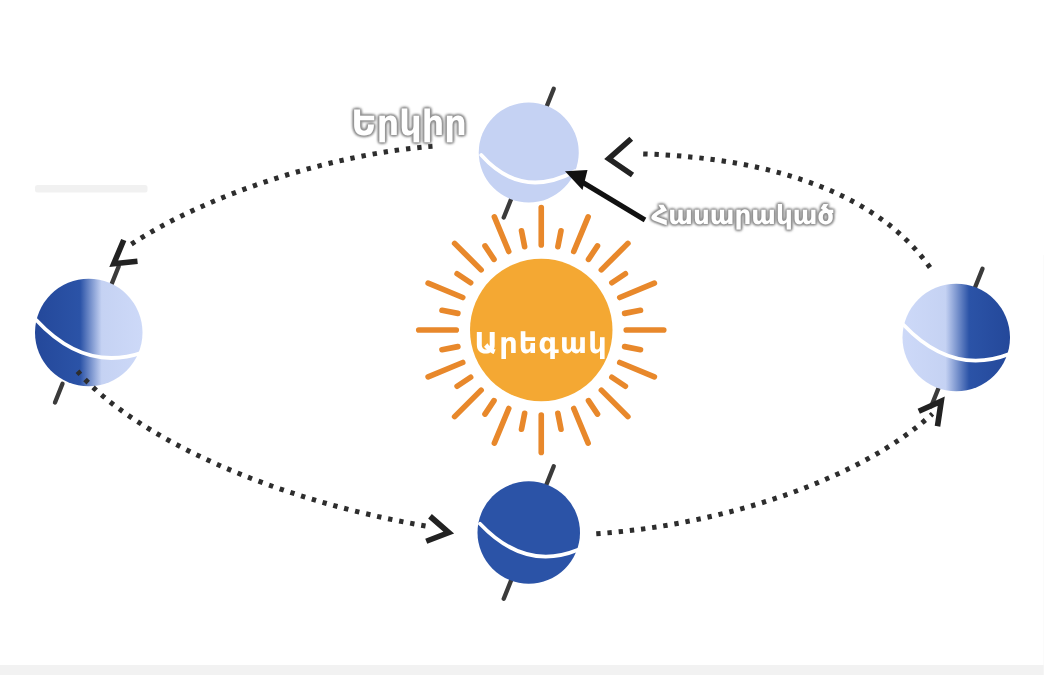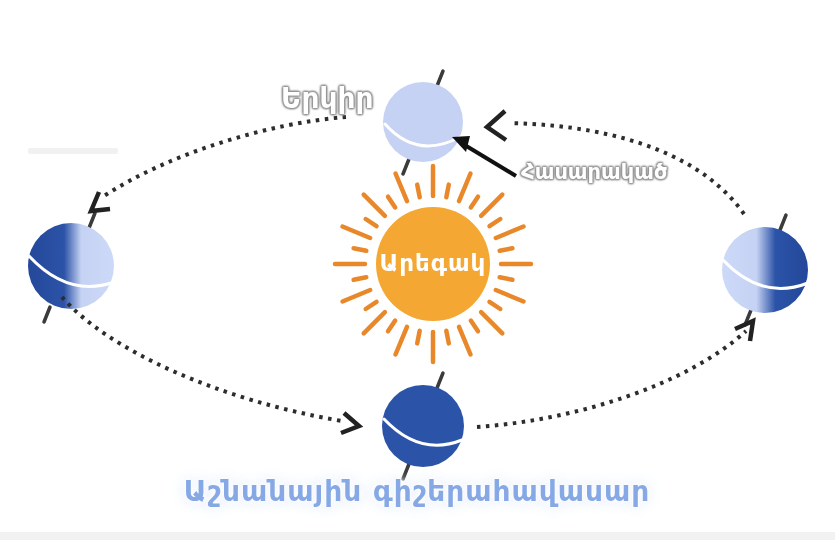--- a/index.html
+++ b/index.html
@@ -29,21 +29,21 @@
     left:281px;top:85px;font-size:28px;color:#fff;
     text-shadow:0 0 2px var(--label-outline),0 0 3px var(--label-outline),
       1px 1px 2px #9a9a9a,-1px -1px 2px #9a9a9a,1px -1px 2px #9a9a9a,-1px 1px 2px #9a9a9a;
   }
   .label-equator{
     left:521px;top:162px;font-size:21px;color:#fff;
     text-shadow:0 0 2px var(--label-outline),0 0 3px var(--label-outline),
       1px 1px 2px #9a9a9a,-1px -1px 2px #9a9a9a,1px -1px 2px #9a9a9a,-1px 1px 2px #9a9a9a;
   }
   .label-sun{
-    left:433px;top:252px;transform:translateX(-50%);
+    left:433px;top:264px;transform:translateX(-50%);
     font-size:23px;color:#fff;letter-spacing:1px;
   }
   .label-equinox{
     left:417px;top:478px;transform:translateX(-50%);
     font-size:28px;color:var(--equinox-text);letter-spacing:1px;
     text-shadow:0 0 3px #fff,0 0 6px #fff,0 0 10px #fff,0 0 14px rgba(200,218,248,.9);
   }
   .smudge{
     position:absolute;left:28px;top:148px;width:90px;height:6px;
     background:rgba(205,205,205,.28);border-radius:2px;
@@ -164,14 +164,13 @@
       <line class="pointer-line" x1="516" y1="176" x2="463" y2="144"></line>
       <polygon class="pointer-head" points="452,137 470,136 466,152"></polygon>
     </g>
   </svg>
 
   <div class="smudge"></div>
 
   <div class="label label-earth">Երկիր</div>
   <div class="label label-equator">Հասարակած</div>
   <div class="label label-sun">Արեգակ</div>
-  <div class="label label-equinox">Աշնանային գիշերահավասար</div>
 </div>
 
 </body></html>

